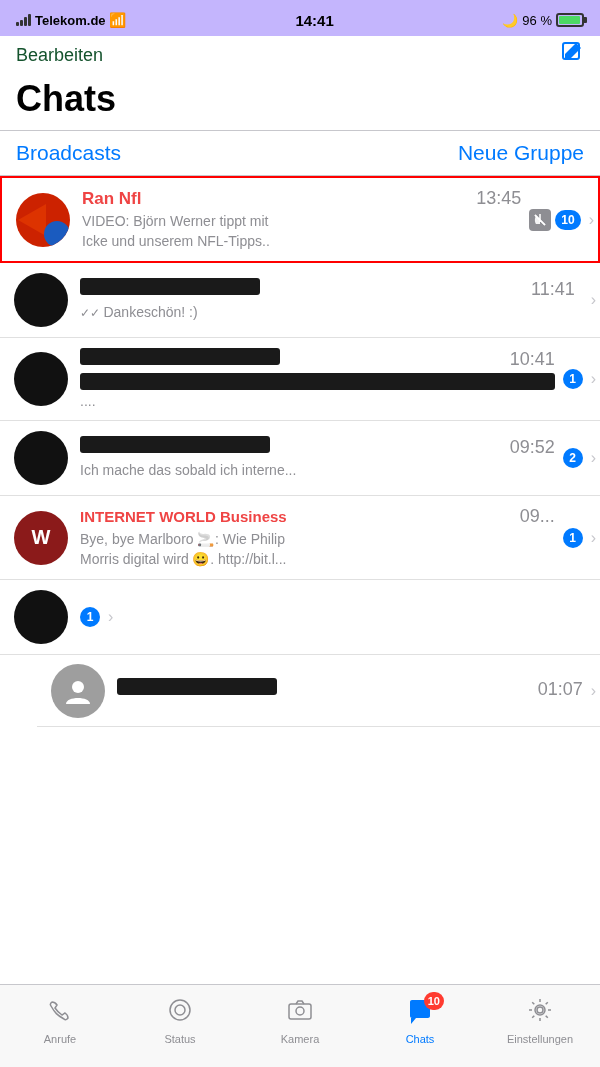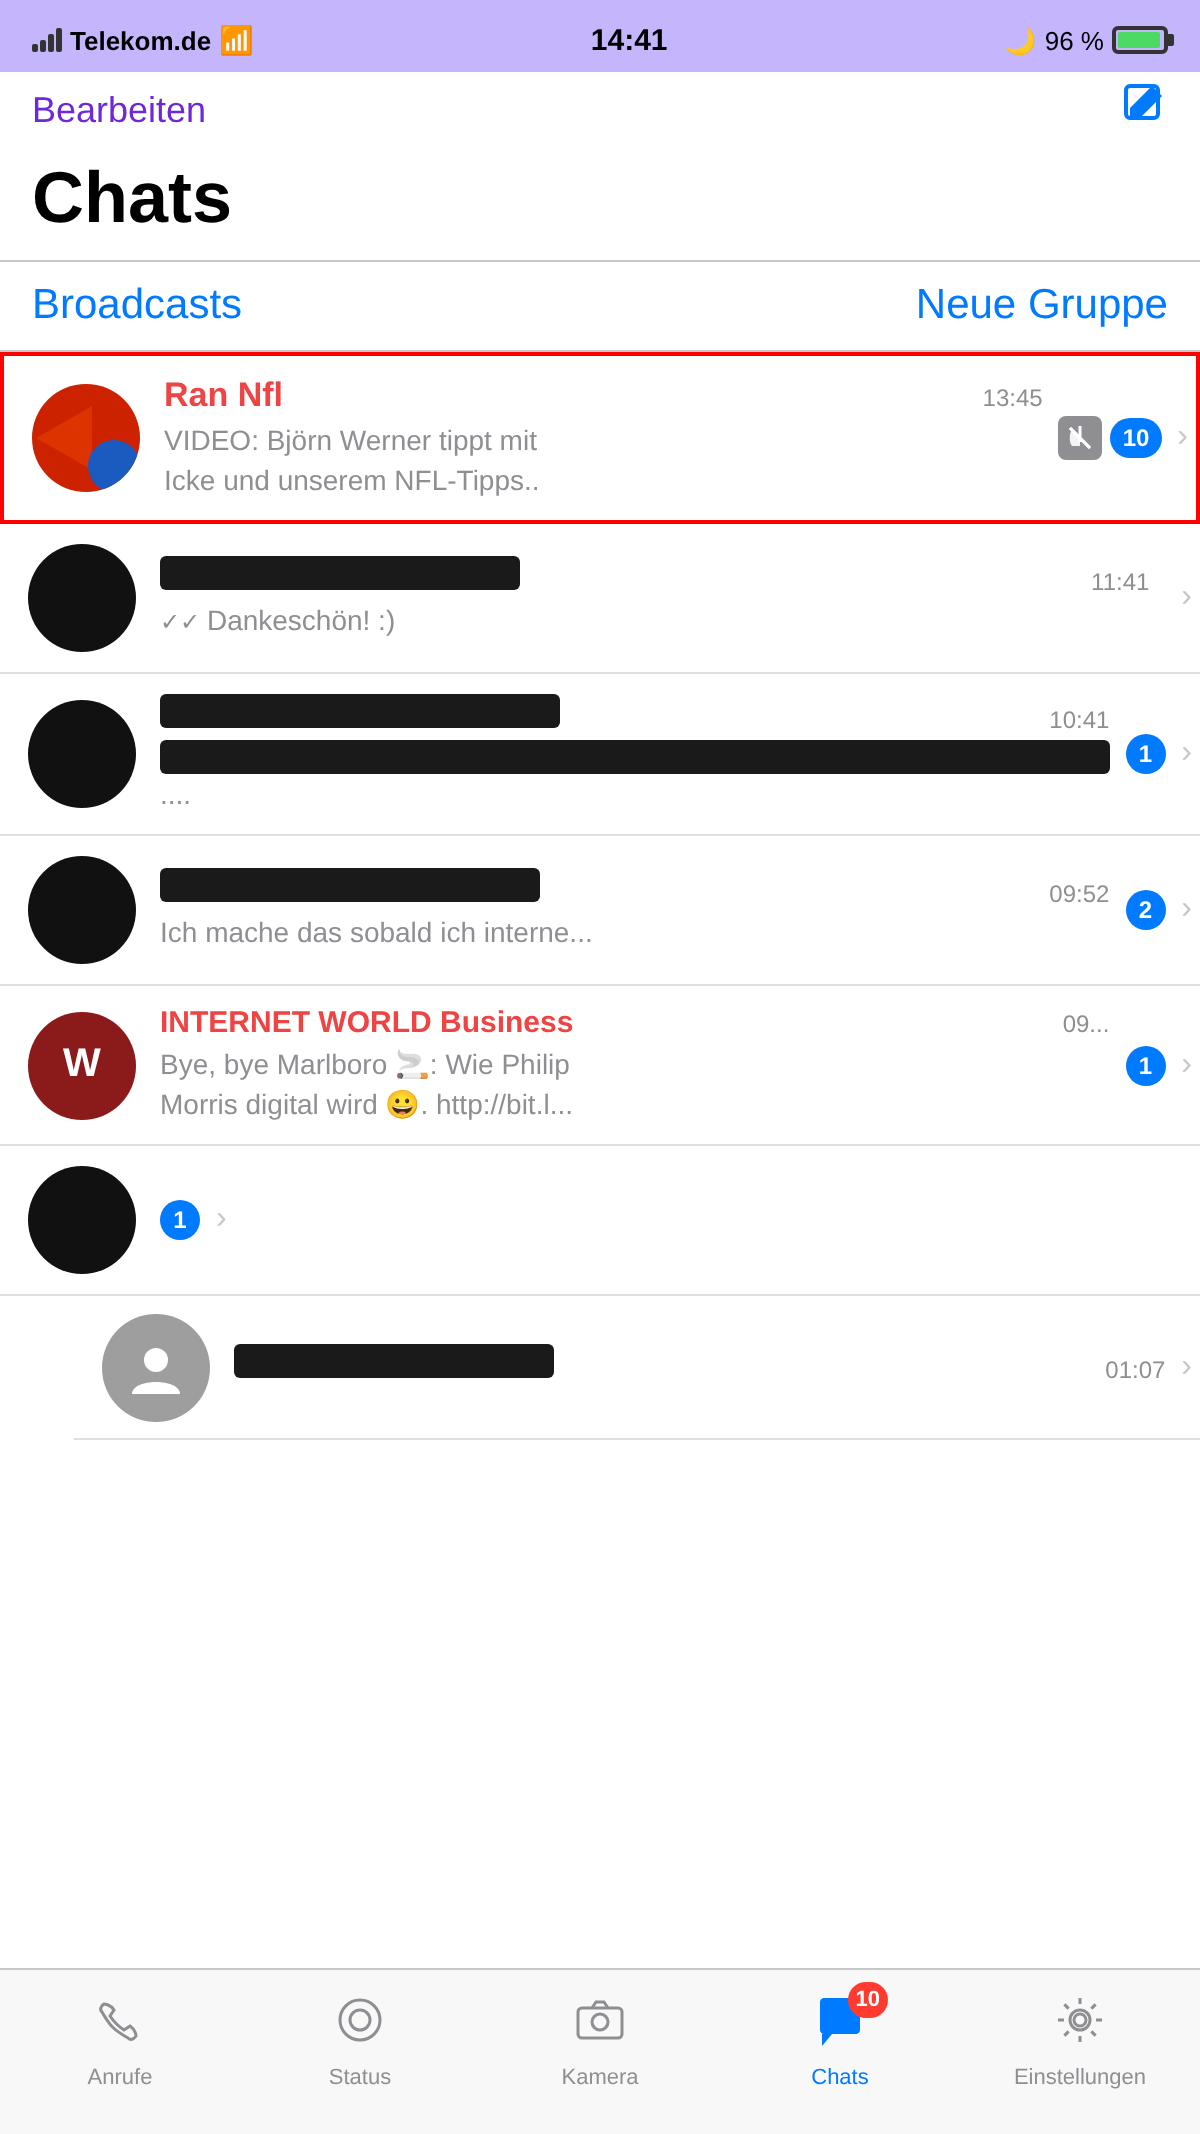--- a/index.html
+++ b/index.html
@@ -70,21 +70,21 @@
 
     
     .nav-bar {
       display: flex;
       justify-content: space-between;
       align-items: center;
       padding: 4px 16px 8px 16px;
       background: #fff;
     }
     .nav-edit-btn {
-      color: #6d28d9;
+      color: #14532d;
       font-size: 18px;
       font-weight: 400;
       background: none;
       border: none;
       cursor: pointer;
     }
     .nav-compose-btn {
       color: #007aff;
       font-size: 22px;
       background: none;
@@ -170,21 +170,21 @@
     .chat-name {
       font-size: 17px;
       font-weight: 600;
       color: #ef4444;
       white-space: nowrap;
       overflow: hidden;
       text-overflow: ellipsis;
       max-width: 320px;
     }
     .chat-time {
-      font-size: 12px;
+      font-size: 18px;
       color: #8e8e93;
       flex-shrink: 0;
       margin-left: 4px;
     }
     .chat-preview {
       font-size: 14px;
       color: #8e8e93;
       line-height: 1.4;
       display: -webkit-box;
       -webkit-line-clamp: 2;

